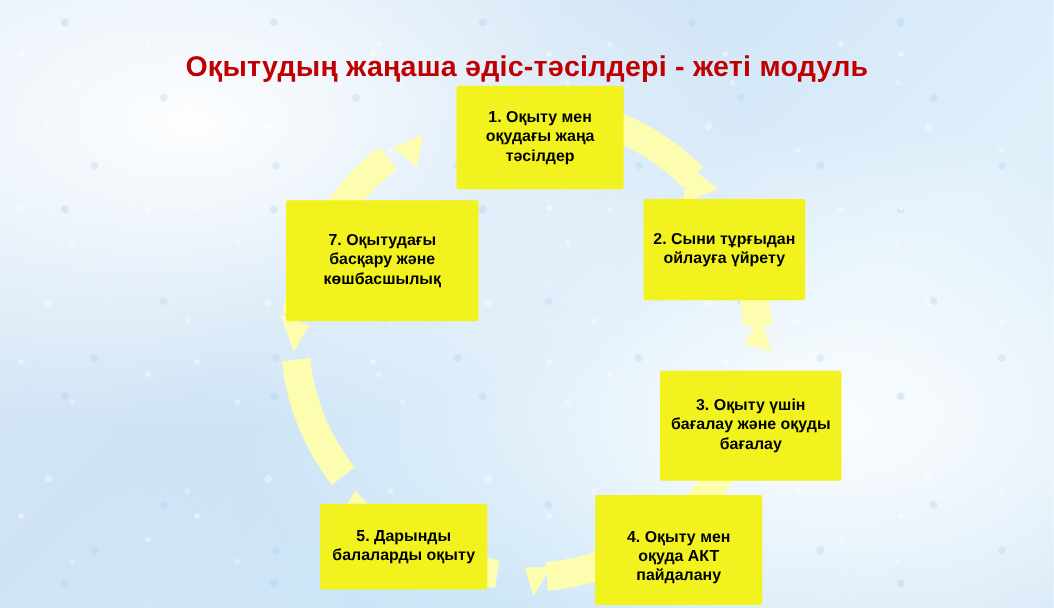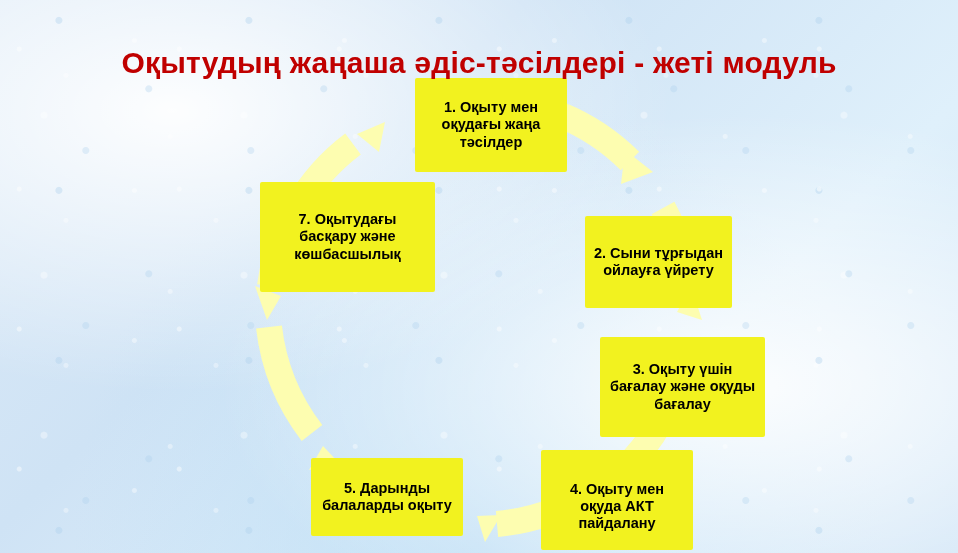--- a/index.html
+++ b/index.html
@@ -42,21 +42,21 @@
     opacity: 0.75;
     pointer-events: none;
   }
   #title {
     position: absolute;
     left: 0;
     top: 44px;
     width: 958px;
     text-align: center;
     color: #c00000;
-    font-size: 30px;
+    font-size: 26px;
     font-weight: bold;
     line-height: 1.25;
     letter-spacing: 0.2px;
     z-index: 6;
     pointer-events: none;
   }
   
   #ring {
     position: absolute;
     left: 239px;
@@ -76,24 +76,24 @@
     text-align: center;
     display: flex;
     align-items: center;
     justify-content: center;
     padding: 18px 8px;
     box-sizing: border-box;
     border-radius: 2px;
     z-index: 3;
   }
   .n1 { left: 415px; top: 78px;  width: 152px; height: 94px; }
-  .n2 { left: 585px; top: 181px; width: 147px; height: 92px; margin-top: 35px; }
+  .n2 { left: 585px; top: 181px; width: 147px; height: 92px; }
   .n3 { left: 600px; top: 337px; width: 165px; height: 100px; }
   .n4 { left: 541px; top: 450px; width: 152px; height: 100px; align-items: flex-end; }
-  .n5 { left: 291px; top: 458px; width: 152px; height: 78px; margin-left: 20px; }
+  .n5 { left: 291px; top: 458px; width: 152px; height: 78px; }
   .n6 { left: 214px; top: 342px; width: 159px; height: 78px; }
   .n7 { left: 212px; top: 182px; width: 175px; height: 110px; margin-left: 48px; }
 </style>
 </head>
 <body>
 
 <div id="slide">
 
   <div id="title">Оқытудың жаңаша әдіс-тәсілдері - жеті модуль</div>
 

